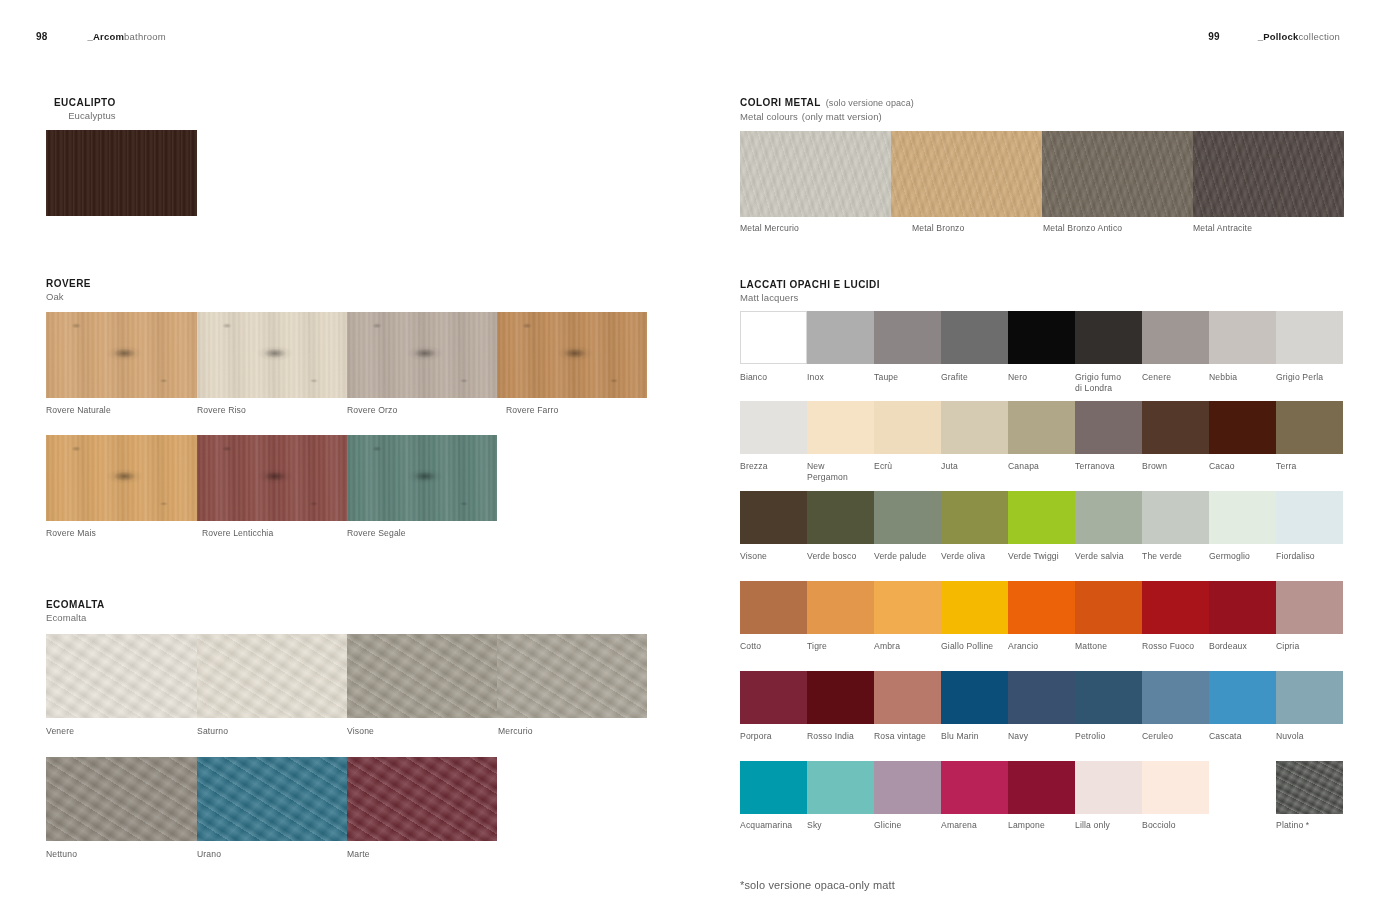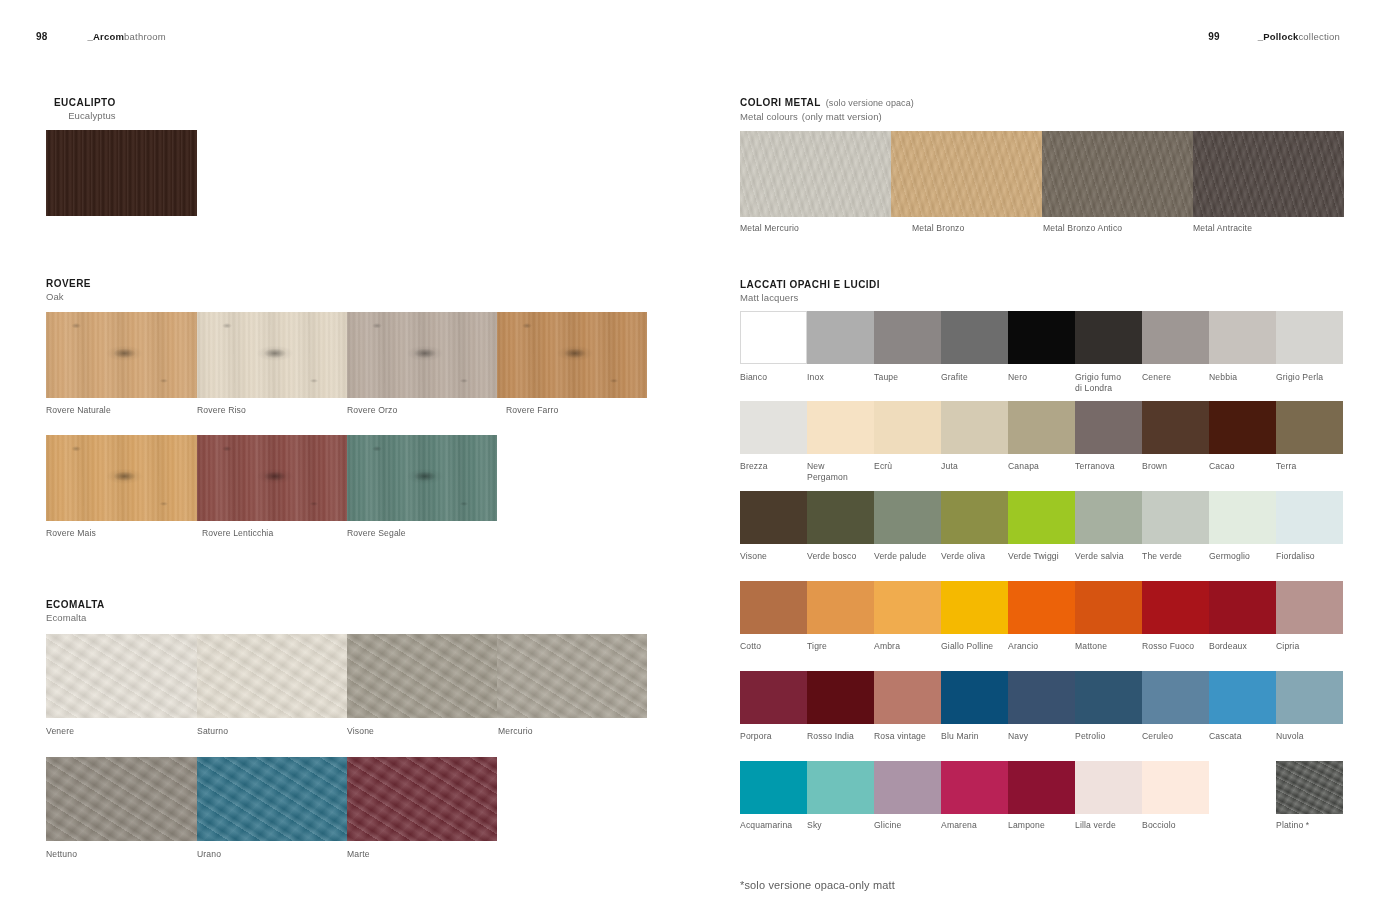--- a/index.html
+++ b/index.html
@@ -402,21 +402,21 @@
       <div class="sw" style="width:67px;height:53px;background-color:#fdeade;"></div>
       <div class="sw" style="width:67px;height:53px;background-color:transparent;"></div>
       <div class="sw tex-platino" style="width:67px;height:53px;background-color:#595b57;"></div>
     </div>
     <div class="labels" style="position:absolute;top:820px;left:0;width:605px;height:20px;">
       <span class="lbl" style="left:0px;">Acquamarina</span>
       <span class="lbl" style="left:67px;">Sky</span>
       <span class="lbl" style="left:134px;">Glicine</span>
       <span class="lbl" style="left:201px;">Amarena</span>
       <span class="lbl" style="left:268px;">Lampone</span>
-      <span class="lbl" style="left:335px;">Lilla verde</span>
+      <span class="lbl" style="left:335px;">Lilla only</span>
       <span class="lbl" style="left:402px;">Bocciolo</span>
       <span class="lbl" style="left:536px;">Platino *</span>
     </div>
 
     <div class="footnote" style="top:879px;left:0;">*solo versione opaca-only matt</div>
   </div>
 
 </div>
 
 </body></html>

